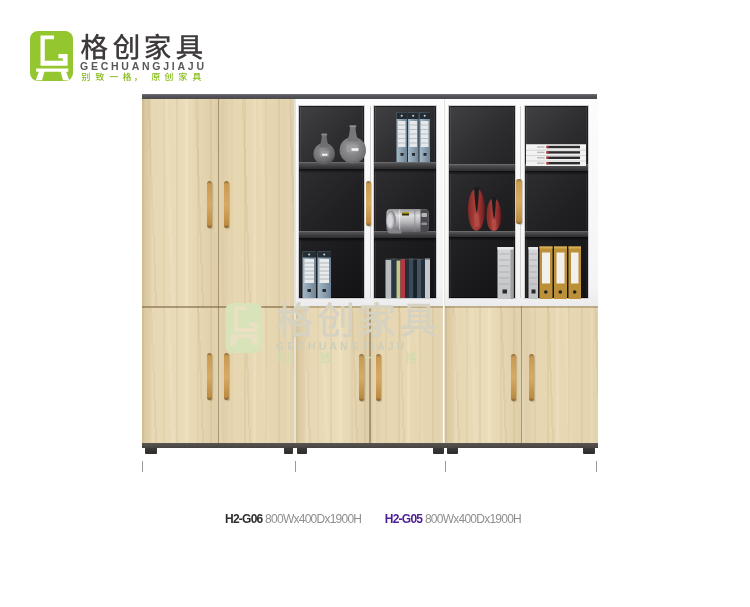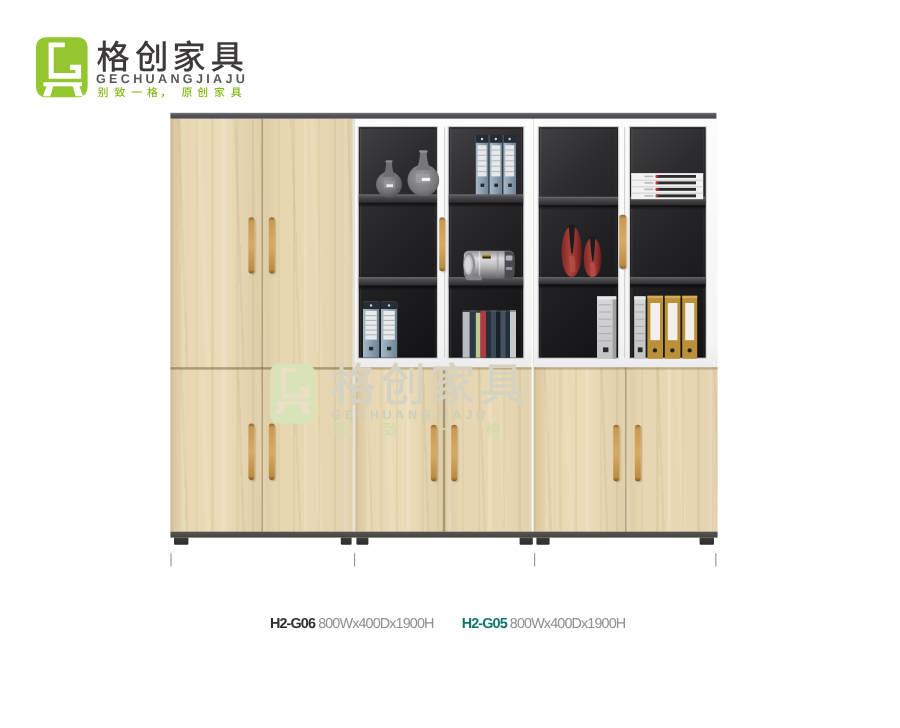--- a/index.html
+++ b/index.html
@@ -381,13 +381,13 @@
 <div class="foot" style="left:144.5px;top:448px;width:12.5px;height:6px"></div>
 <div class="foot" style="left:283.5px;top:448px;width:9.5px;height:6px"></div>
 <div class="foot" style="left:296.5px;top:448px;width:10px;height:6px"></div>
 <div class="foot" style="left:433px;top:448px;width:10.5px;height:6px"></div>
 <div class="foot" style="left:447px;top:448px;width:10.5px;height:6px"></div>
 <div class="foot" style="left:582.5px;top:448px;width:12px;height:6px"></div>
 <div class="tick" style="left:141.5px;top:461px;height:11px"></div>
 <div class="tick" style="left:294.5px;top:461px;height:11px"></div>
 <div class="tick" style="left:445px;top:461px;height:11px"></div>
 <div class="tick" style="left:595.5px;top:461px;height:11px"></div>
-<div id="cap2" style="left:225px;top:512px;font:12px 'Liberation Sans',sans-serif;letter-spacing:-0.75px;color:#8f8f8f;white-space:nowrap"><b style="color:#2e2e2e">H2-G06</b><span> 800Wx400Dx1900H</span><span style="display:inline-block;width:23.5px"></span><b style="color:#0f766e">H2-G05</b><span> 800Wx400Dx1900H</span></div>
+<div id="cap2" style="left:225px;top:512px;font:12px 'Liberation Sans',sans-serif;letter-spacing:-0.75px;color:#8f8f8f;white-space:nowrap"><b style="color:#2e2e2e">H2-G06</b><span> 800Wx400Dx1900H</span><span style="display:inline-block;width:23.5px"></span><b style="color:#4c1d95">H2-G05</b><span> 800Wx400Dx1900H</span></div>
 </div>
 </body></html>

